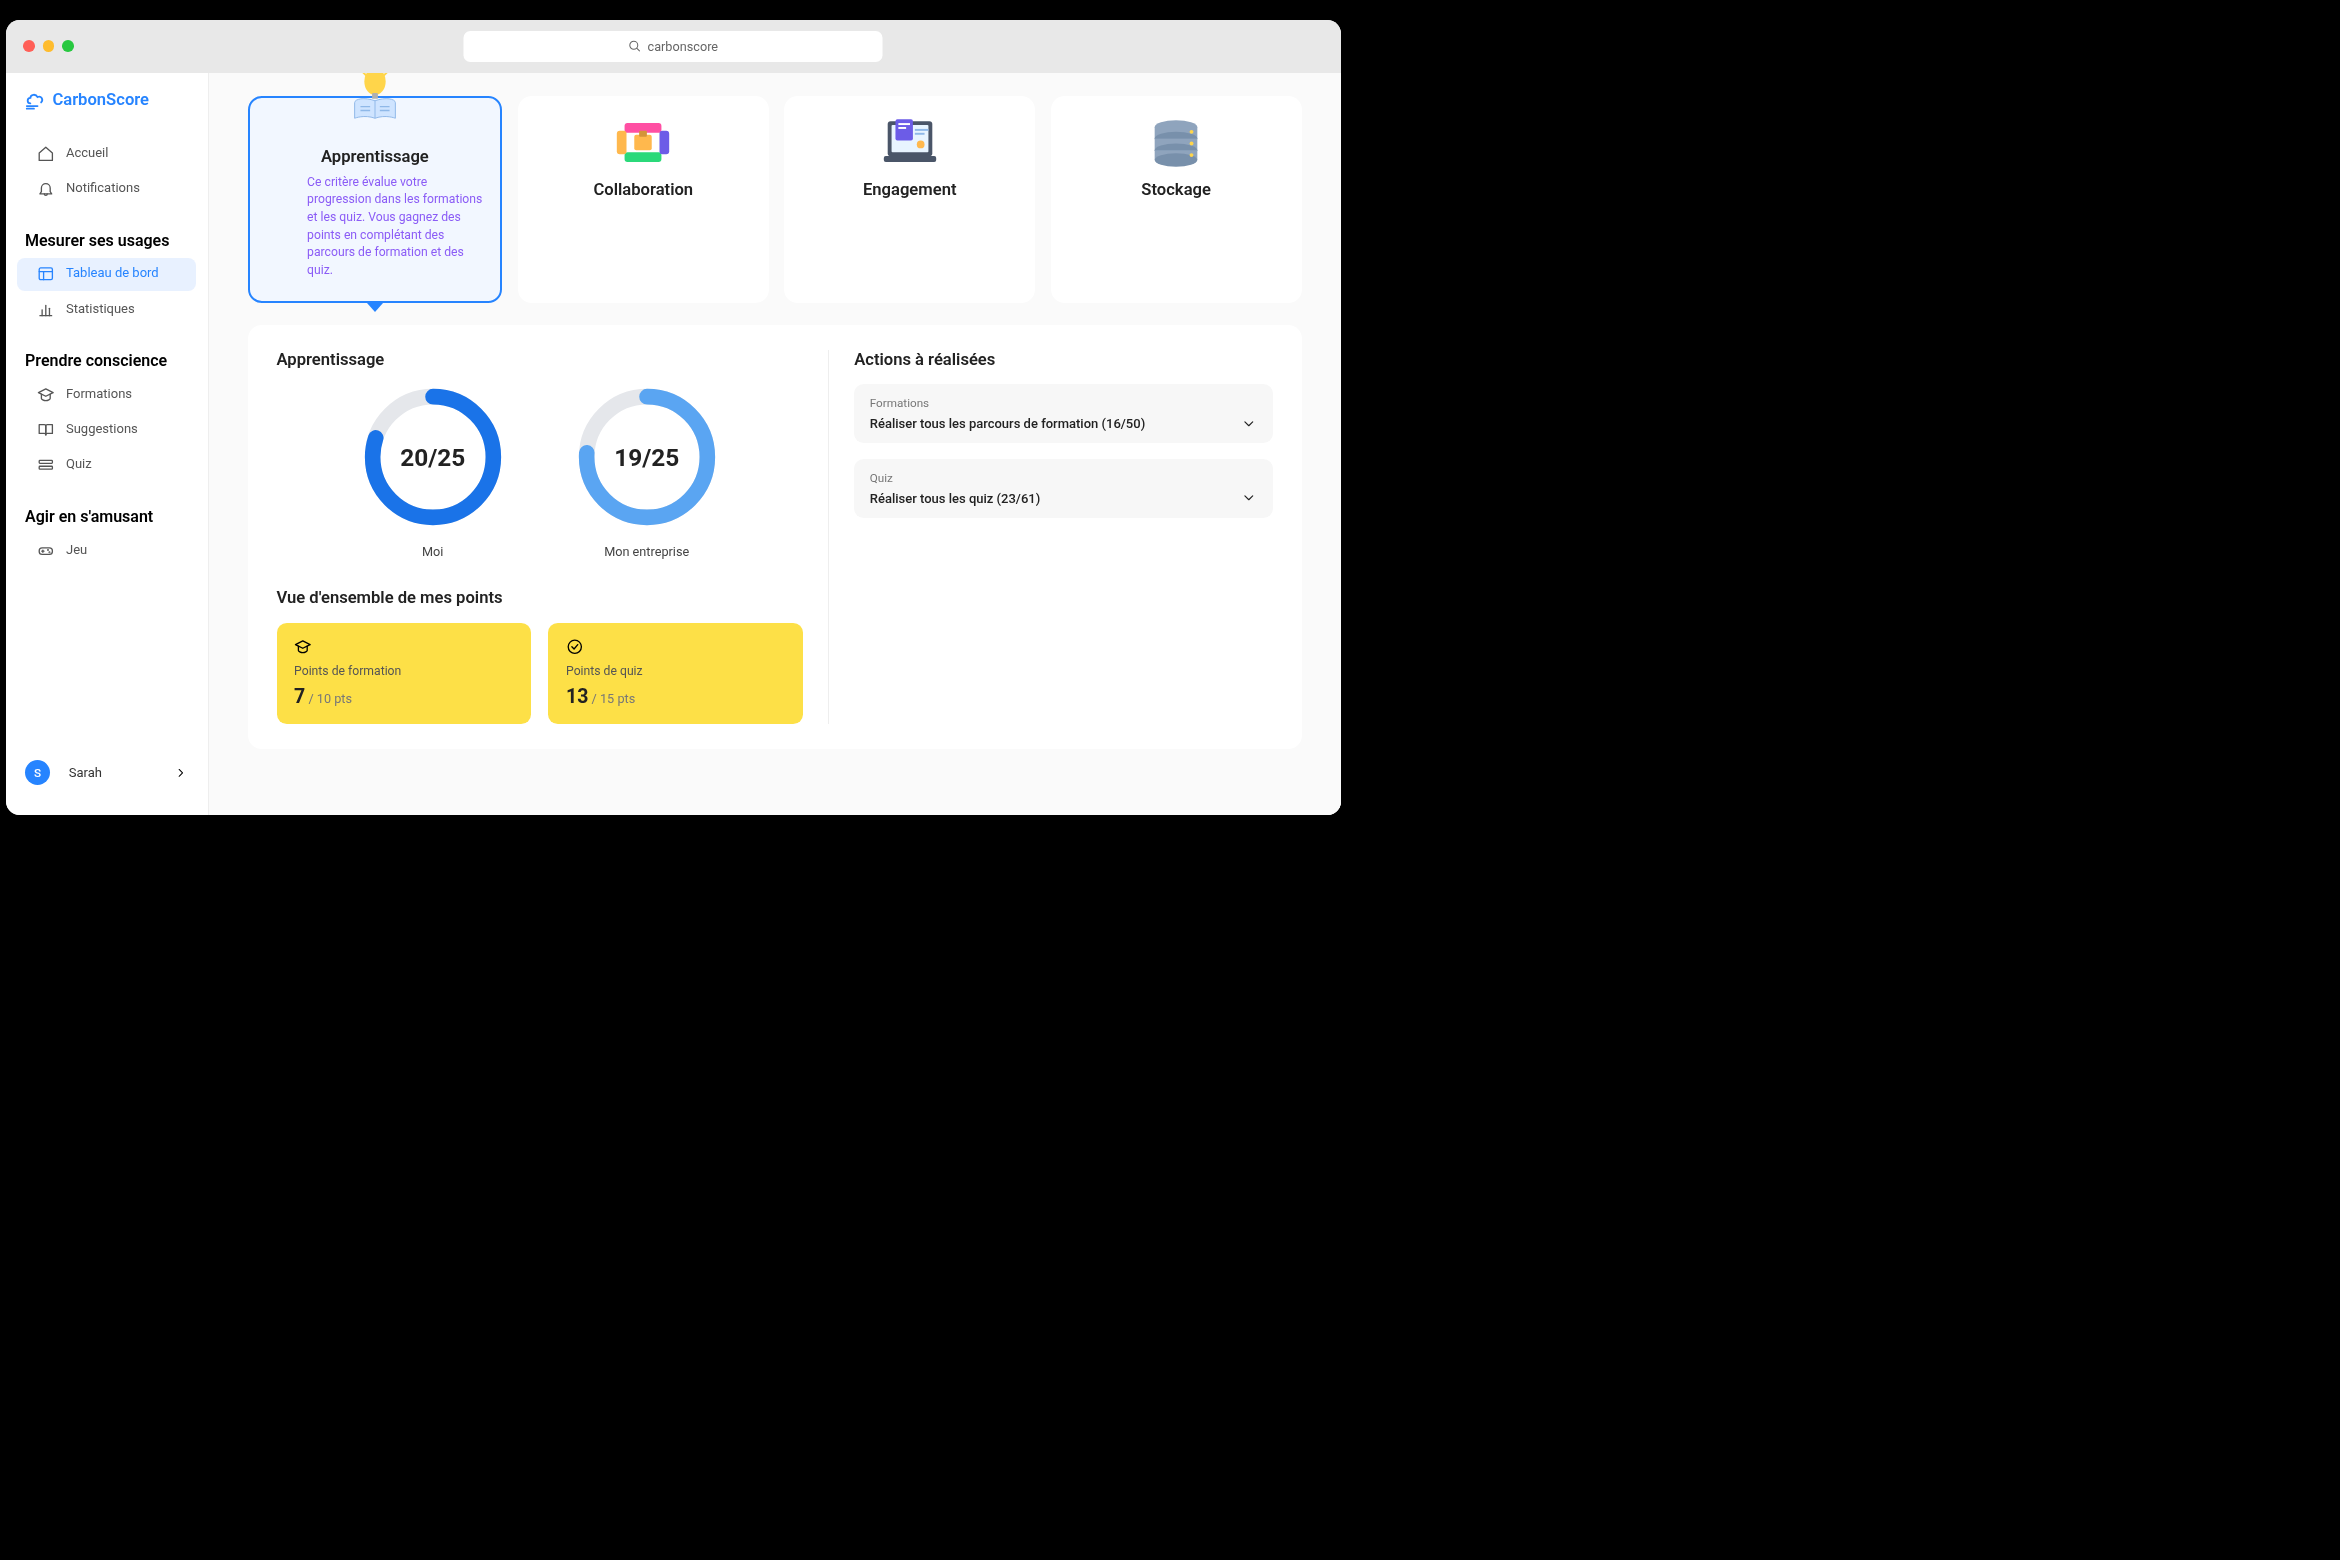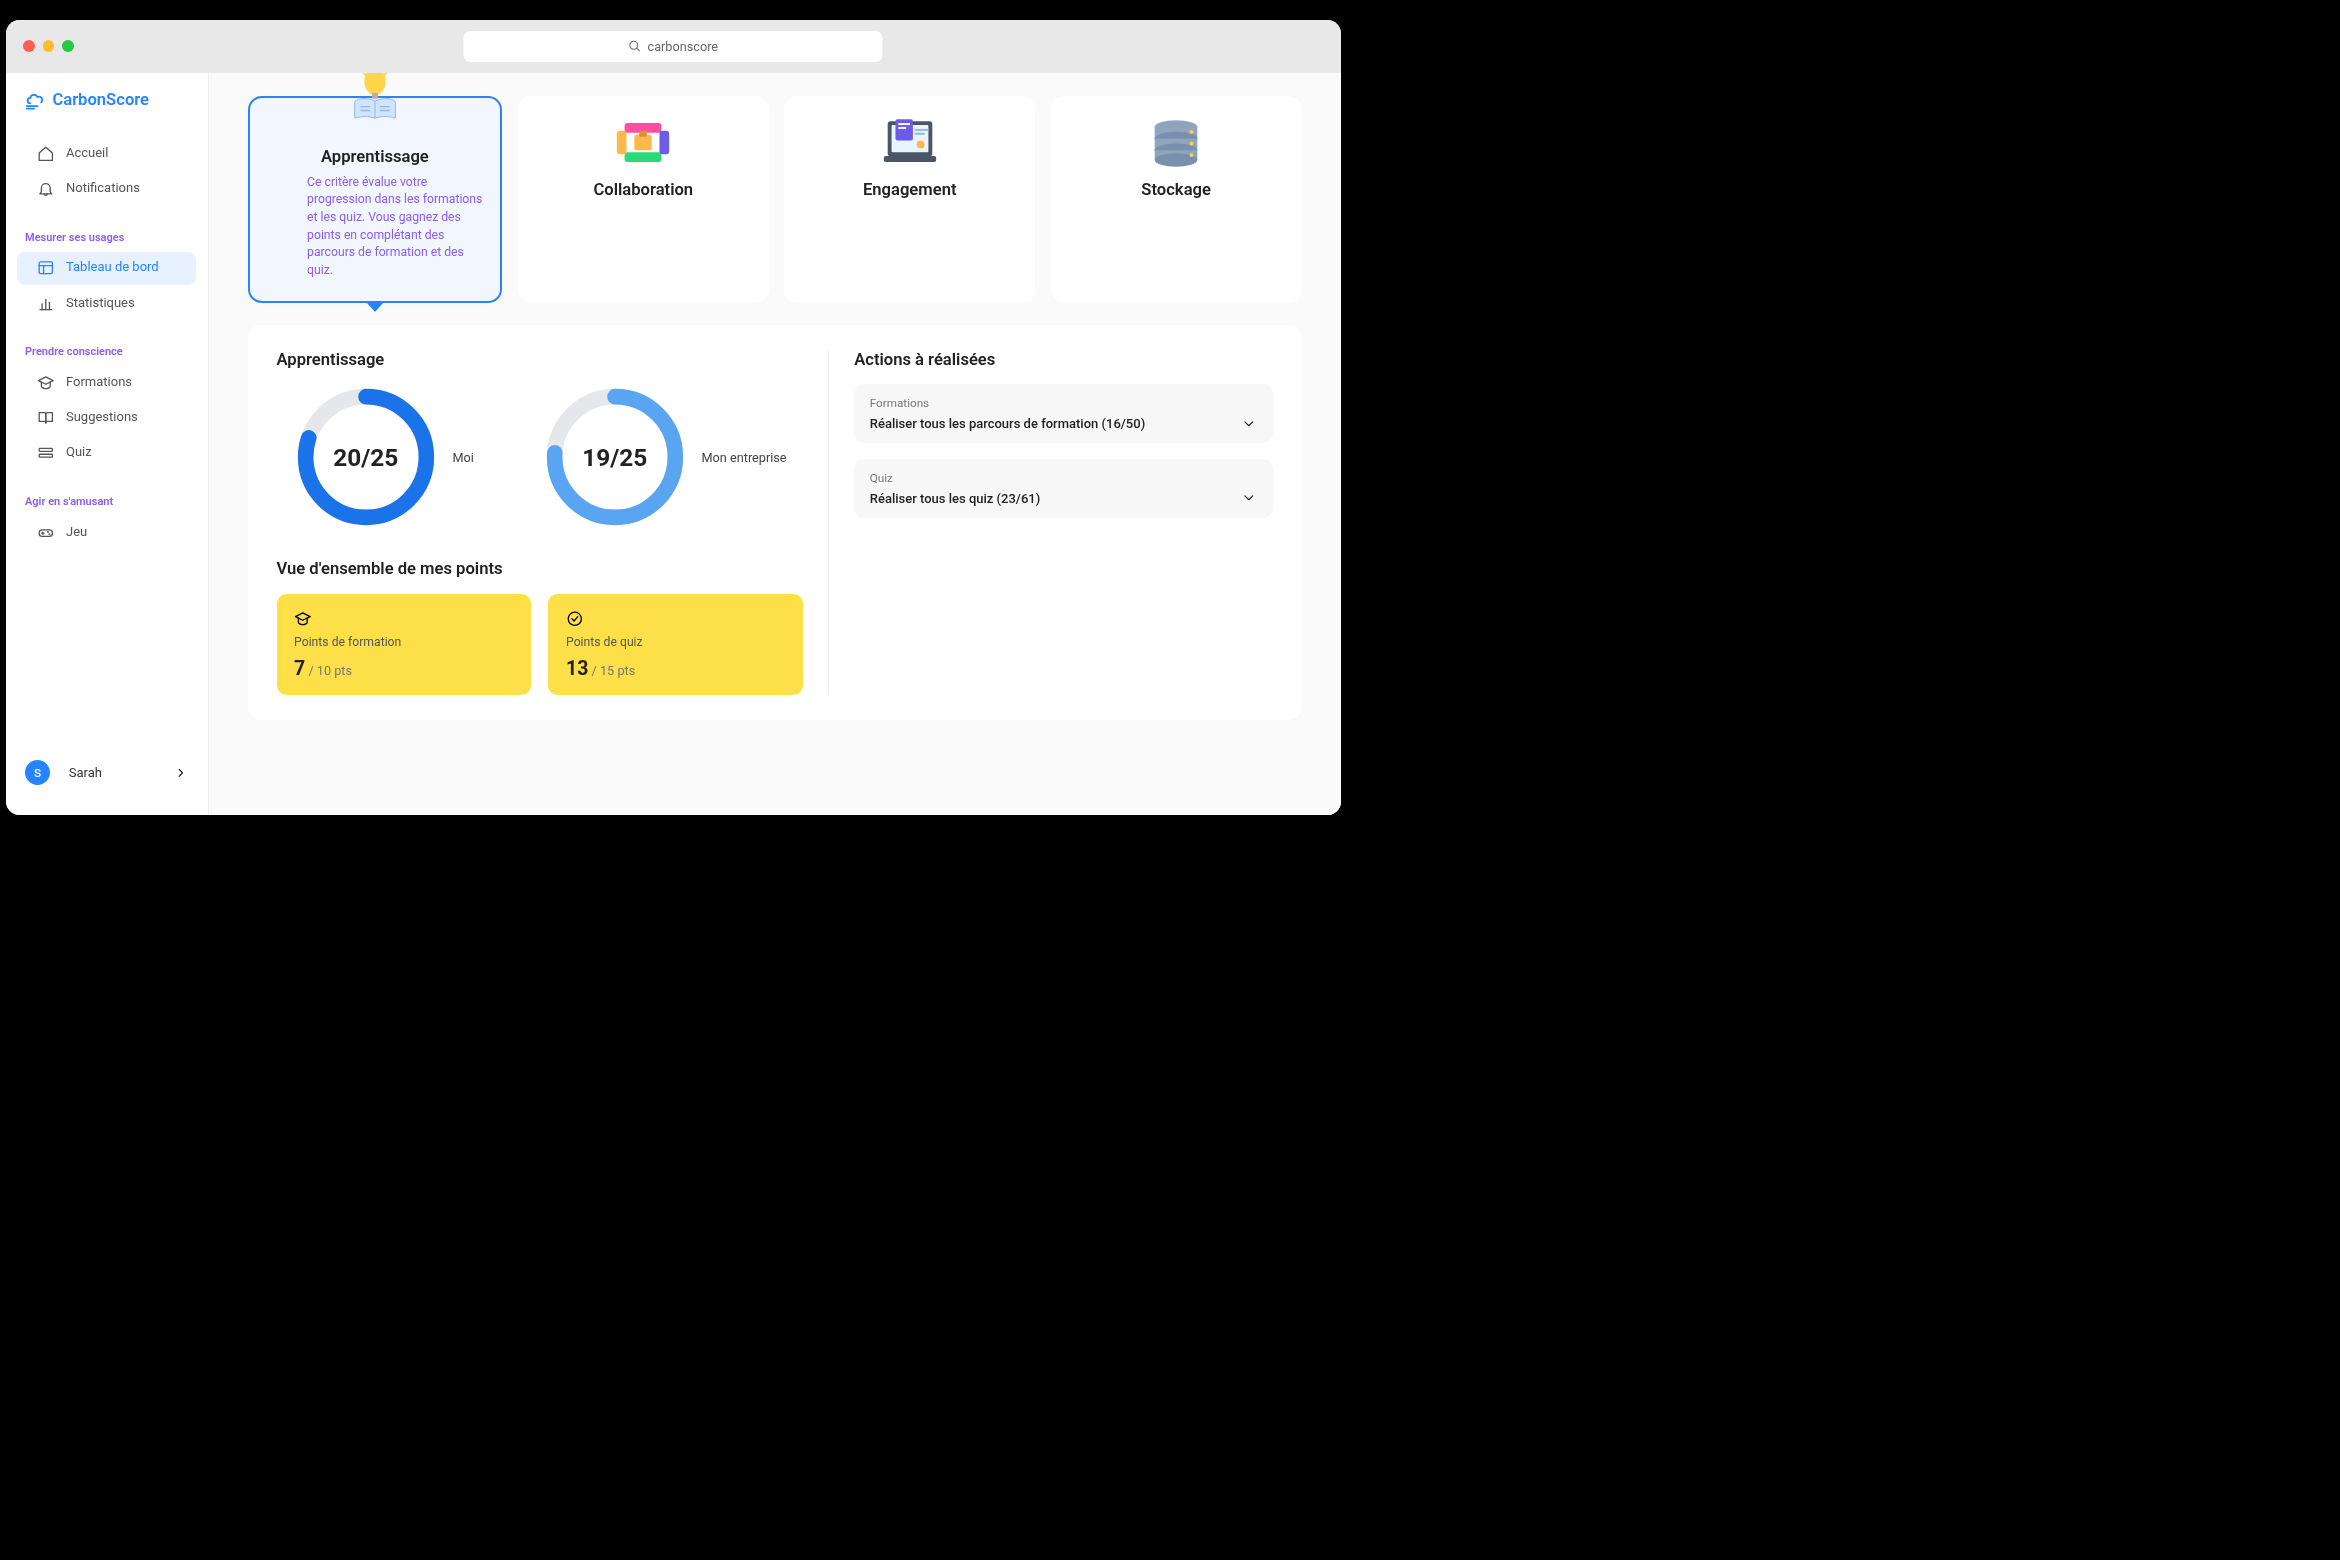--- a/index.html
+++ b/index.html
@@ -10,42 +10,42 @@
 .tl { width: 11.7px; height: 11.7px; border-radius: 50%; }
 .tl.red { background: #ff5f57; }
 .tl.yellow { background: #febc2e; }
 .tl.green { background: #28c840; }
 .searchbar { position: absolute; left: 50%; transform: translateX(-50%); width: 419px; height: 31px; background: #fff; border-radius: 6.8px; display: flex; align-items: center; justify-content: center; gap: 5.9px; color: #666; font-size: 12.7px; }
 .body { flex: 1; display: flex; background: #fff; }
 .sidebar { width: 203px; border-right: 1px solid #eee; display: flex; flex-direction: column; padding: 17.6px 0; }
 .logo { display: flex; align-items: center; gap: 5.9px; padding: 0 19.5px 17.6px 19.5px; }
 .logo-text { color: #2684ff; font-weight: 600; font-size: 16.6px; }
 .nav-section { padding: 7.8px 0; }
-.nav-heading { font-size: 11px; font-weight: 600; color: #8b5cf6; padding: 7.8px 19.5px 5.9px 19.5px; }
+.nav-heading { font-size: 16px; font-weight: 600; color: #000000; padding: 7.8px 19.5px 5.9px 19.5px; }
 .nav-item { display: flex; align-items: flex-start; gap: 11.7px; padding: 7.8px 19.5px; margin: 2px 11.7px; border-radius: 7.8px; cursor: pointer; color: #555; font-size: 13px; }
 .nav-item.active { background: #e8f1ff; color: #2684ff; }
 .nav-icon { width: 17.6px; height: 17.6px; display: flex; align-items: center; justify-content: center; flex-shrink: 0; }
 .sidebar-footer { margin-top: auto; display: flex; align-items: center; gap: 9.8px; padding: 11.7px 19.5px; cursor: pointer; }
 .avatar { width: 25px; height: 25px; border-radius: 50%; background: #2684ff; color: #fff; display: flex; align-items: center; justify-content: center; font-size: 11.7px; font-weight: 500; }
 .username { font-size: 13px; color: #333; flex: 1; margin-left: 9px; }
 .main { flex: 1; padding: 23.4px 39px; background: #fafafa; overflow-y: auto; }
 .tabs { display: flex; gap: 15.6px; margin-bottom: 21.5px; }
 .tab-card { flex: 1; background: #fff; border-radius: 13.7px; padding: 17.6px 17.6px 21.5px 17.6px; text-align: center; display: flex; flex-direction: column; align-items: center; gap: 7.8px; cursor: pointer; position: relative; }
 .tab-card.active { border: 2px solid #2684ff; background: #f2f7ff; }
 .tab-card.active::after { content: ''; position: absolute; bottom: -10.7px; left: 50%; transform: translateX(-50%); width: 0; height: 0; border-left: 8.8px solid transparent; border-right: 8.8px solid transparent; border-top: 9.8px solid #2684ff; }
 .tab-card.active.first { padding-top: 49px; }
 .tab-card.active.first .tab-emoji { position: absolute; top: -33px; left: 50%; transform: translateX(-50%); }
 .tab-emoji { width: 64px; height: 59px; display: flex; align-items: center; justify-content: center; font-size: 43px; }
 .tab-title { font-size: 16.6px; font-weight: 600; color: #222; }
 .tab-desc { font-size: 12.2px; color: #8b5cf6; line-height: 1.45; text-align: left; margin-left: 40px; }
 .panel { background: #fff; border-radius: 13.7px; padding: 25px 29px; display: grid; grid-template-columns: 1.1fr 0.9fr; gap: 39px; }
 .panel-left { display: flex; flex-direction: column; gap: 29px; }
 .section-title { font-size: 16.6px; font-weight: 600; color: #222; margin-bottom: 15.6px; }
 .gauges { display: flex; gap: 68px; justify-content: center; }
-.gauge-wrap { display: flex; flex-direction: row; align-items: center; gap: 13.7px; }
+.gauge-wrap { display: flex; flex-direction: column; align-items: center; gap: 13.7px; }
 .gauge { position: relative; width: 146px; height: 146px; }
 .gauge svg { transform: rotate(-90deg); }
 .gauge-text { position: absolute; top: 0; left: 0; width: 100%; height: 100%; display: flex; align-items: center; justify-content: center; font-size: 24.4px; font-weight: 700; color: #222; }
 .gauge-label { font-size: 12.7px; color: #444; }
 .points-grid { display: grid; grid-template-columns: 1fr 1fr; gap: 17.6px; }
 .point-card { background: #fde047; border-radius: 9.8px; padding: 15.6px 17.6px; display: flex; flex-direction: column; gap: 7.8px; }
 .point-label { font-size: 12.2px; color: #555; }
 .point-value { font-size: 19.5px; font-weight: 700; color: #222; }
 .point-value .suffix { font-size: 12.7px; font-weight: 400; color: #777; }
 .actions-col { display: flex; flex-direction: column; gap: 15.6px; }

